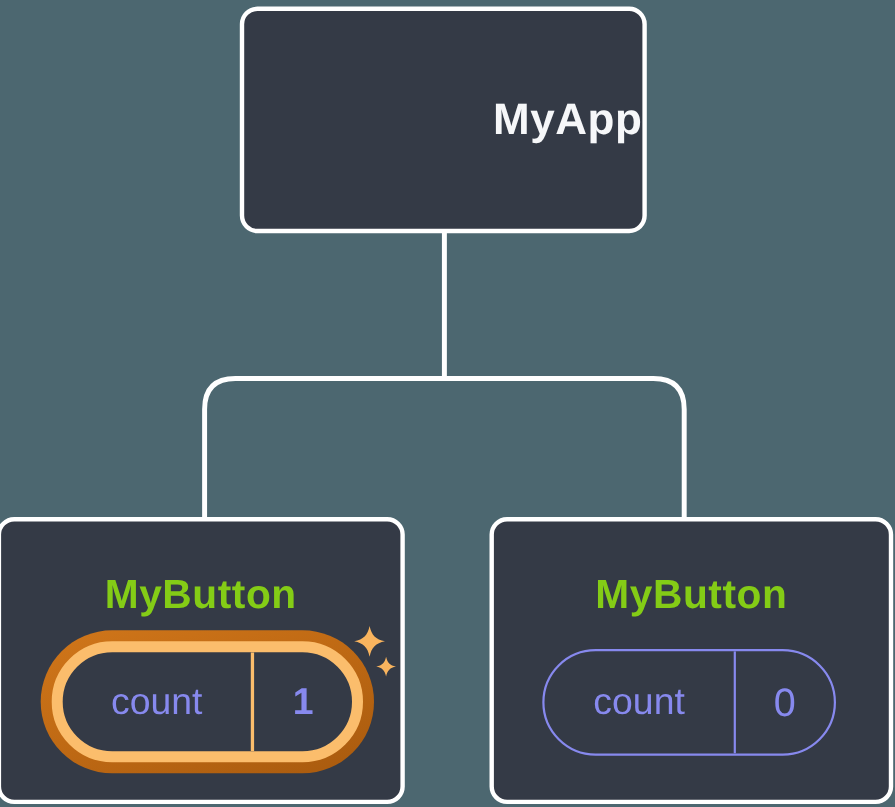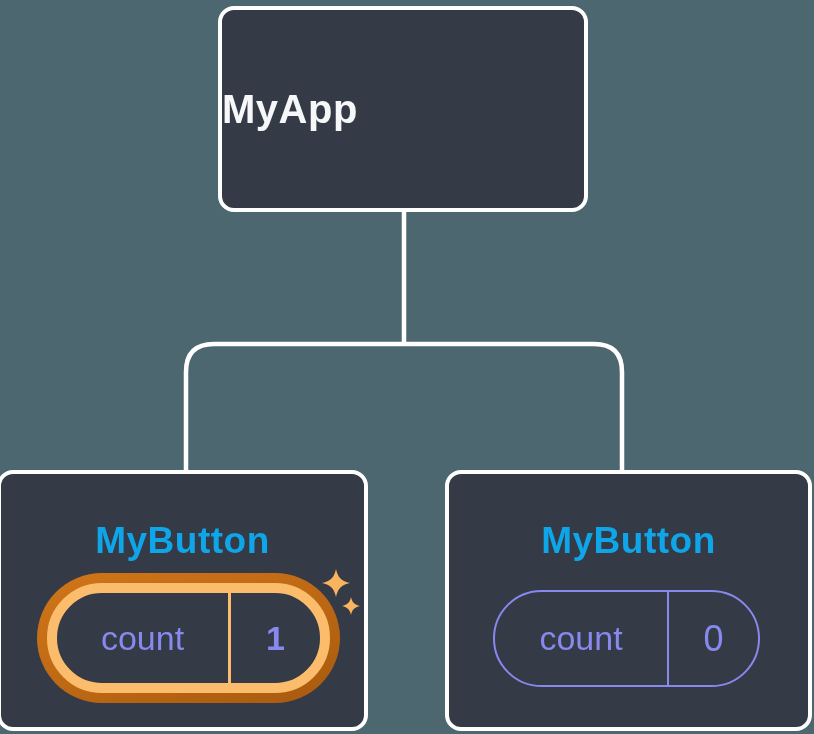--- a/index.html
+++ b/index.html
@@ -14,30 +14,30 @@
   .connectors { position: absolute; left: 0; top: 0; width: 814px; height: 734px; }
   .node {
     position: absolute;
     background: #343a46;
     border: 4px solid #ffffff;
     border-radius: 16px;
     box-sizing: border-box;
   }
   .node-root {
     left: 218px; top: 6px; width: 370px; height: 206px;
-    display: flex; align-items: center; justify-content: flex-start;
+    display: flex; align-items: center; justify-content: flex-end;
   }
   .root-label {
     color: #f6f7f9; font-size: 40px; font-weight: 700; letter-spacing: 0.5px;
   }
   .node-child-left  { left: -3px;  top: 470px; width: 371px; height: 261px; }
   .node-child-right { left: 445px; top: 470px; width: 367px; height: 261px; }
   .child-label {
     position: absolute; top: 46px; left: 0; right: 0;
-    text-align: center; color: #0ea5e9; font-size: 37px; font-weight: 700;
+    text-align: center; color: #84cc16; font-size: 37px; font-weight: 700;
     letter-spacing: 0.5px;
   }
   
   .pill-highlight {
     position: absolute; left: 36px; top: 99px; width: 303px; height: 130px;
     border-radius: 999px;
     background: linear-gradient(160deg, #d0761a 0%, #c06a14 45%, #a85a0e 100%);
     padding: 10px; box-sizing: border-box;
   }
   .pill-highlight-inner {

